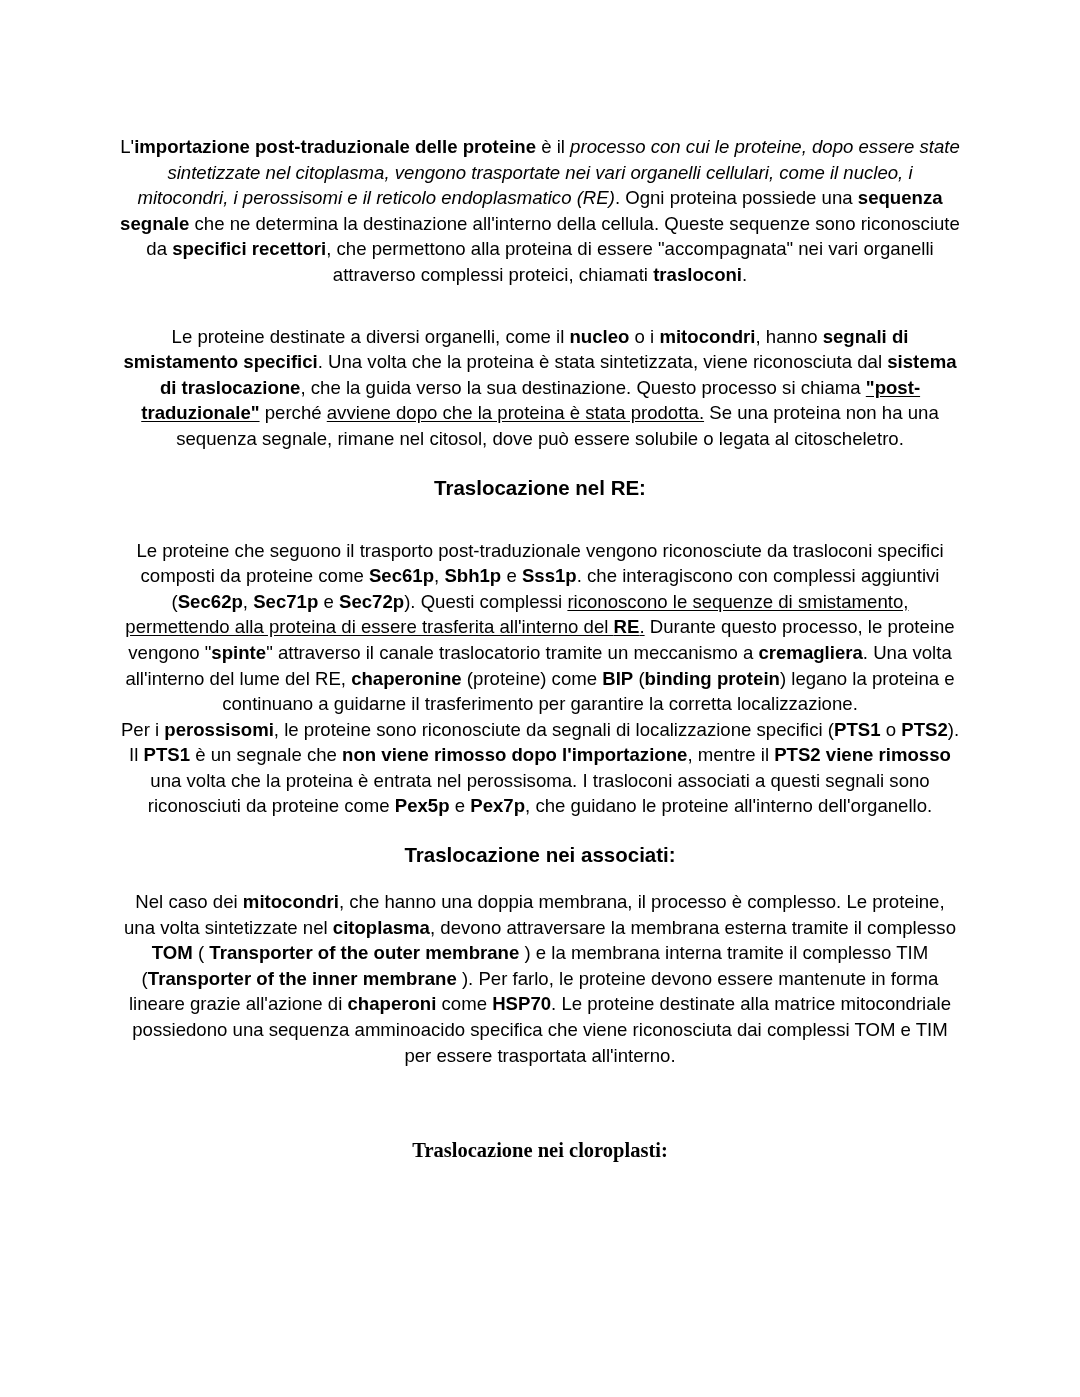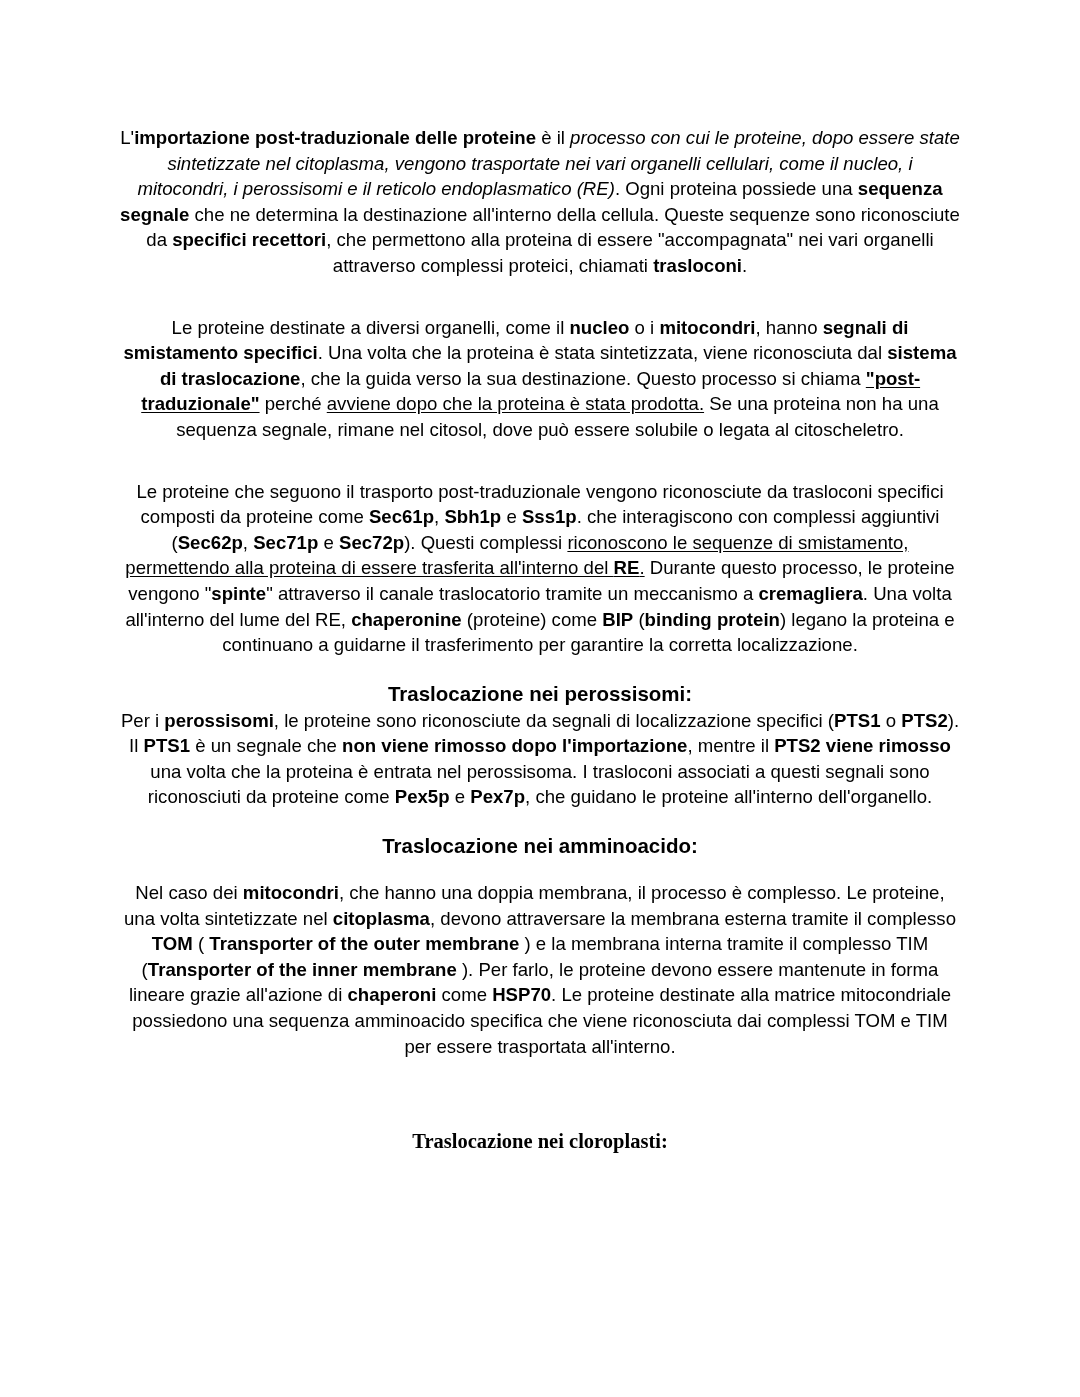--- a/index.html
+++ b/index.html
@@ -30,45 +30,45 @@
     h2.section {
       margin: 0;
       font-size: 20.5px;
       font-weight: bold;
       text-align: center;
       line-height: 28px;
     }
     b { font-weight: bold; }
     i { font-style: italic; }
     u { text-decoration: underline; text-underline-offset: 2px; }
-    #p1 { margin-top: 0; }
+    #p1 { margin-top: 9px; }
     #p2 { margin-top: 36px; }
     #h-re { margin-top: 22px; }
     #p3 { margin-top: 36px; }
     #h-per { margin-top: 22px; }
     #p4 { }
     #h-mito { margin-top: 22px; }
     #p5 { margin-top: 20px; }
     #h-cloro { margin-top: 68px; font-family: Liberation Serif, serif; }
   </style>
 </head>
 <body>
 
 <div class="page">
 
   <p class="para" id="p1"><span>L'</span><b>importazione post-traduzionale delle proteine</b><span> è il </span><i>processo con cui le proteine, dopo essere state sintetizzate nel citoplasma, vengono trasportate nei vari organelli cellulari, come il nucleo, i mitocondri, i perossisomi e il reticolo endoplasmatico (RE)</i><span>. Ogni proteina possiede una </span><b>sequenza segnale</b><span> che ne determina la destinazione all'interno della cellula. Queste sequenze sono riconosciute da </span><b>specifici recettori</b><span>, che permettono alla proteina di essere "accompagnata" nei vari organelli attraverso complessi proteici, chiamati </span><b>trasloconi</b><span>.</span></p>
 
   <p class="para" id="p2"><span>Le proteine destinate a diversi organelli, come il </span><b>nucleo</b><span> o i </span><b>mitocondri</b><span>, hanno </span><b>segnali di smistamento specifici</b><span>. Una volta che la proteina è stata sintetizzata, viene riconosciuta dal </span><b>sistema di traslocazione</b><span>, che la guida verso la sua destinazione. Questo processo si chiama </span><b><u>"post-traduzionale"</u></b><span> perché </span><u>avviene dopo che la proteina è stata prodotta.</u><span> Se una proteina non ha una sequenza segnale, rimane nel citosol, dove può essere solubile o legata al citoscheletro.</span></p>
 
+  <h2 class="section" id="h-re">Traslocazione nel RE:</h2>
 
   <p class="para" id="p3"><span>Le proteine che seguono il trasporto post-traduzionale vengono riconosciute da trasloconi specifici composti da proteine come </span><b>Sec61p</b><span>, </span><b>Sbh1p</b><span> e </span><b>Sss1p</b><span>. che interagiscono con complessi aggiuntivi (</span><b>Sec62p</b><span>, </span><b>Sec71p</b><span> e </span><b>Sec72p</b><span>). Questi complessi </span><u><span>riconoscono le sequenze di smistamento, permettendo alla proteina di essere trasferita all'interno del </span><b>RE</b><span>.</span></u><span> Durante questo processo, le proteine vengono "</span><b>spinte</b><span>" attraverso il canale traslocatorio tramite un meccanismo a </span><b>cremagliera</b><span>. Una volta all'interno del lume del RE, </span><b>chaperonine</b><span> (proteine) come </span><b>BIP</b><span> (</span><b>binding protein</b><span>) legano la proteina e continuano a guidarne il trasferimento per garantire la corretta localizzazione.</span></p>
 
-  <h2 class="section" id="h-per">Traslocazione nei perossisomi:</h2>
 
   <p class="para" id="p4"><span>Per i </span><b>perossisomi</b><span>, le proteine sono riconosciute da segnali di localizzazione specifici (</span><b>PTS1</b><span> o </span><b>PTS2</b><span>). Il </span><b>PTS1</b><span> è un segnale che </span><b>non viene rimosso dopo l'importazione</b><span>, mentre il </span><b>PTS2 viene rimosso</b><span> una volta che la proteina è entrata nel perossisoma. I trasloconi associati a questi segnali sono riconosciuti da proteine come </span><b>Pex5p</b><span> e </span><b>Pex7p</b><span>, che guidano le proteine all'interno dell'organello.</span></p>
 
-  <h2 class="section" id="h-mito">Traslocazione nei amminoacido:</h2>
+  <h2 class="section" id="h-mito">Traslocazione nei associati:</h2>
 
   <p class="para" id="p5"><span>Nel caso dei </span><b>mitocondri</b><span>, che hanno una doppia membrana, il processo è complesso. Le proteine, una volta sintetizzate nel </span><b>citoplasma</b><span>, devono attraversare la membrana esterna tramite il complesso </span><b>TOM</b><span> ( </span><b>Transporter of the outer membrane</b><span> ) e la membrana interna tramite il complesso TIM (</span><b>Transporter of the inner membrane</b><span> ). Per farlo, le proteine devono essere mantenute in forma lineare grazie all'azione di </span><b>chaperoni</b><span> come </span><b>HSP70</b><span>. Le proteine destinate alla matrice mitocondriale possiedono una sequenza amminoacido specifica che viene riconosciuta dai complessi TOM e TIM per essere trasportata all'interno.</span></p>
 
   <h2 class="section" id="h-cloro">Traslocazione nei cloroplasti:</h2>
 
 </div>
 
 </body></html>

